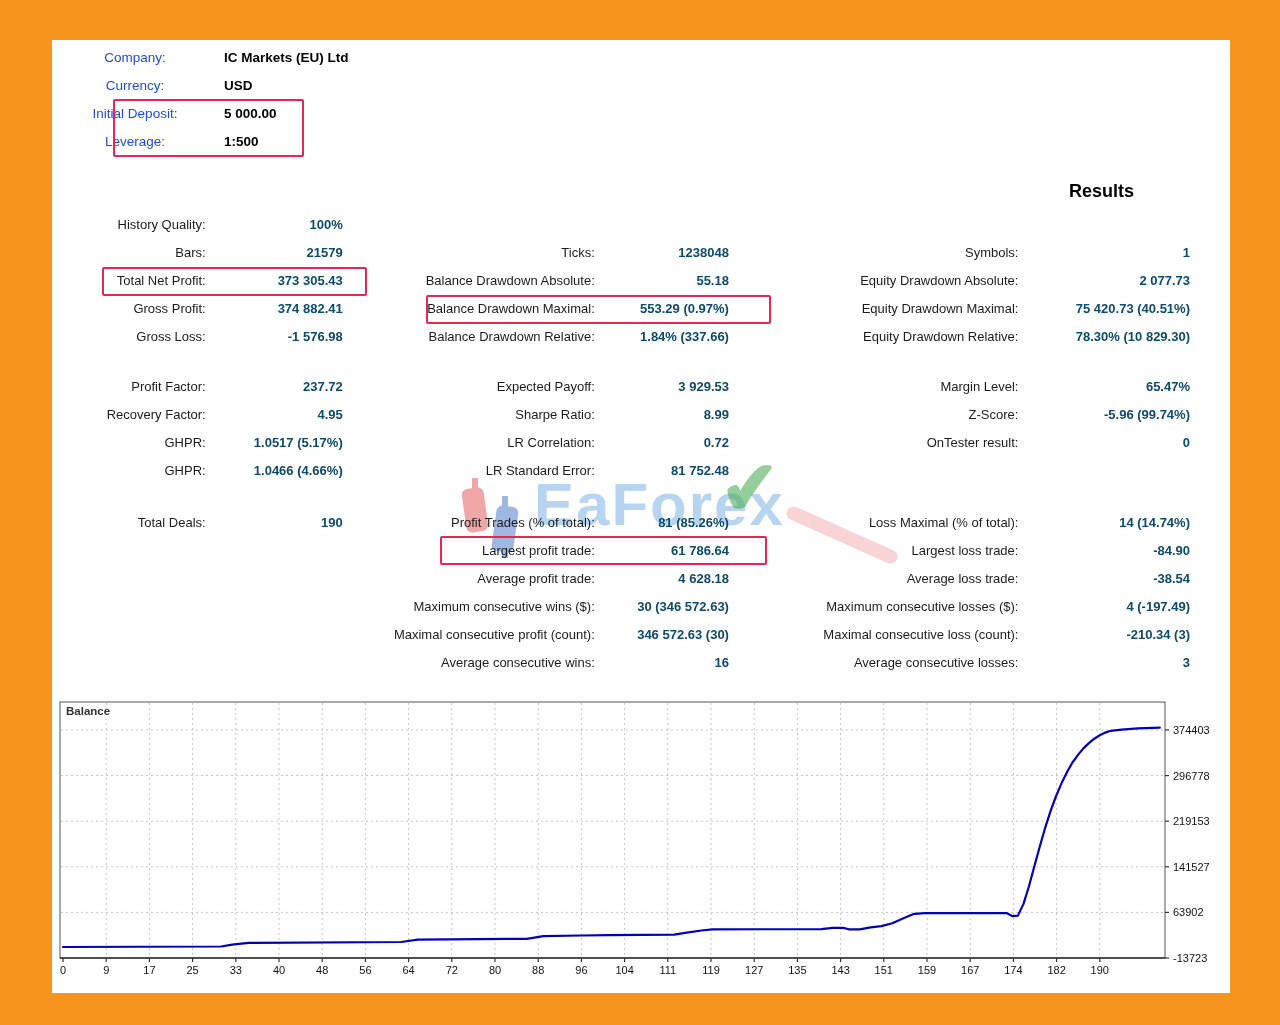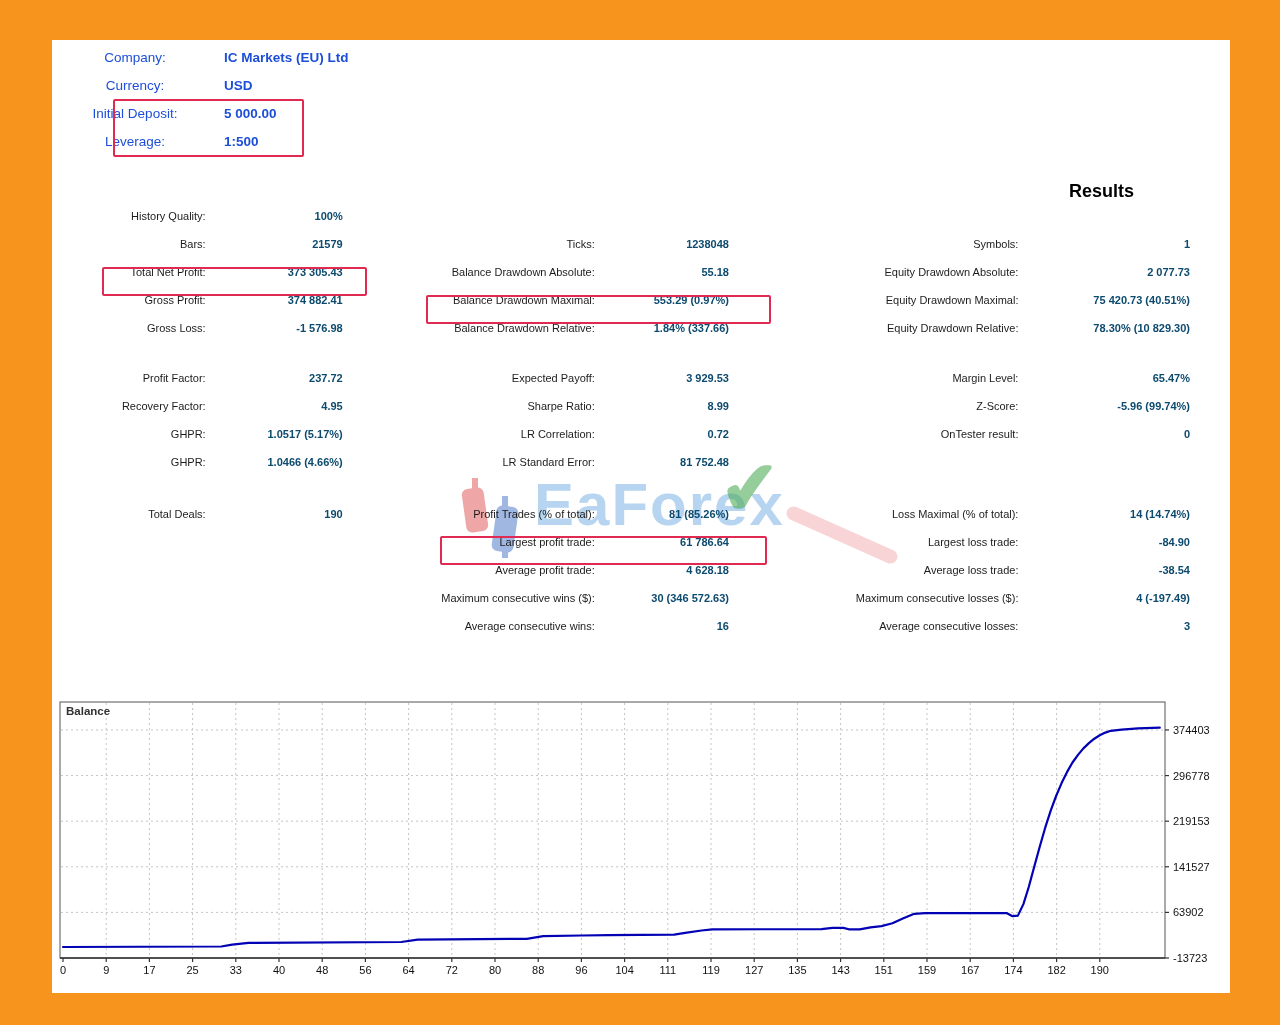--- a/index.html
+++ b/index.html
@@ -10,35 +10,35 @@
     position:relative;overflow:hidden;
   }
   .panel{
     position:absolute;left:52px;top:40px;width:1178px;height:953px;
     background:#ffffff;color:#0d0d0d;
   }
   
   .header{position:absolute;left:8px;top:3px;z-index:2;}
   .hrow{display:flex;height:28px;align-items:center;font-size:13.5px;}
   .hlabel{width:150px;text-align:center;color:#1d4ed8;}
-  .hvalue{margin-left:14px;font-weight:bold;color:#1d4ed8;}
+  .hvalue{margin-left:14px;font-weight:bold;color:#000000;}
   
   .hl-box{position:absolute;border:2px solid #e02a52;border-radius:2px;z-index:3;pointer-events:none;}
   .hl-1{left:61px;top:59px;width:187px;height:54px;}
   .hl-2{left:50px;top:227px;width:261px;height:25px;}
   .hl-3{left:374px;top:255px;width:341px;height:25px;}
   .hl-4{left:388px;top:496px;width:323px;height:25px;}
   
   .results-title{
     position:absolute;left:0;top:141px;width:1082px;text-align:right;
     font-size:18px;font-weight:bold;color:#000;z-index:2;
   }
   
   .stats{position:absolute;left:8px;top:170px;width:1130px;z-index:2;}
-  .srow{display:flex;height:28px;align-items:flex-start;font-size:11px;}
+  .srow{display:flex;height:28px;align-items:center;font-size:13px;}
   .scell{white-space:nowrap;}
   .slabel{text-align:right;color:#1c1c1c;}
   .svalue{text-align:right;font-weight:bold;color:#0c4a6e;}
   .sl1{width:152px;} .sv1{width:143px;}
   .sl2{width:263px;} .sv2{width:140px;}
   .sl3{width:253px;padding-left:47px;} .sv3{width:179px;}
   .sgap1{height:22px;} .sgap2{height:24px;}
   
   .watermark{position:absolute;left:400px;top:428px;width:460px;height:120px;z-index:1;pointer-events:none;}
   .wm-logo{position:absolute;left:6px;top:8px;opacity:.5;}
@@ -202,20 +202,28 @@
         <span class="scell sl3 slabel">Average loss trade:</span>
         <span class="scell sv3 svalue">-38.54</span>
       </div>
       <div class="srow">
         <span class="scell sl1 slabel"></span>
         <span class="scell sv1 svalue"></span>
         <span class="scell sl2 slabel">Maximum consecutive wins ($):</span>
         <span class="scell sv2 svalue">30 (346 572.63)</span>
         <span class="scell sl3 slabel">Maximum consecutive losses ($):</span>
         <span class="scell sv3 svalue">4 (-197.49)</span>
+      </div>
+      <div class="srow">
+        <span class="scell sl1 slabel"></span>
+        <span class="scell sv1 svalue"></span>
+        <span class="scell sl2 slabel">Maximal consecutive profit (count):</span>
+        <span class="scell sv2 svalue">346 572.63 (30)</span>
+        <span class="scell sl3 slabel">Maximal consecutive loss (count):</span>
+        <span class="scell sv3 svalue">-210.34 (3)</span>
       </div>
       <div class="srow">
         <span class="scell sl1 slabel"></span>
         <span class="scell sv1 svalue"></span>
         <span class="scell sl2 slabel">Average consecutive wins:</span>
         <span class="scell sv2 svalue">16</span>
         <span class="scell sl3 slabel">Average consecutive losses:</span>
         <span class="scell sv3 svalue">3</span>
       </div>
     </div>

